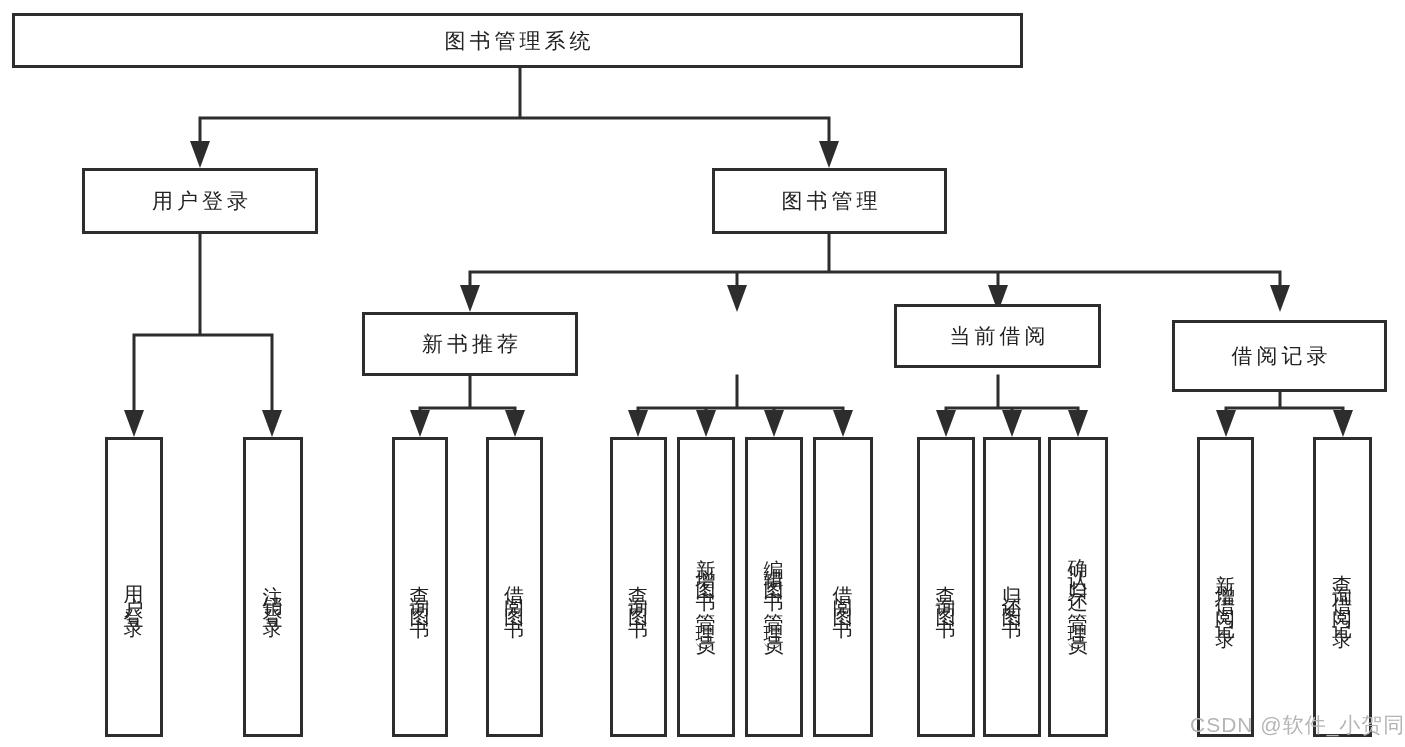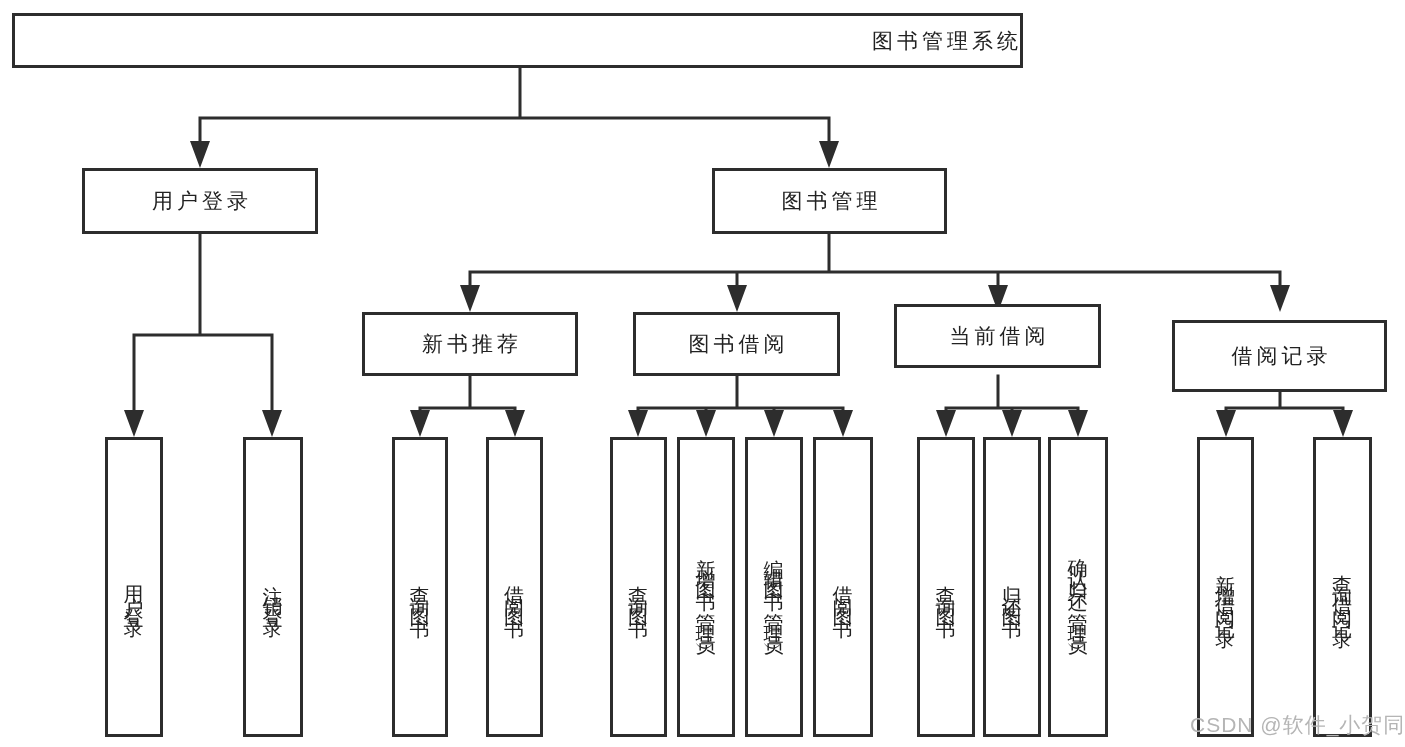--- a/index.html
+++ b/index.html
@@ -55,36 +55,33 @@
     <path class="wire" d="M737 376 V408 M638 408 H843 M638 408 V415 M706 408 V415 M774 408 V415 M843 408 V415"></path>
     <path class="arrows" d="M628 410 L648 410 L638 437 Z M696 410 L716 410 L706 437 Z M764 410 L784 410 L774 437 Z M833 410 L853 410 L843 437 Z"></path>
 
     <path class="wire" d="M998 376 V408 M946 408 H1078 M946 408 V415 M1012 408 V415 M1078 408 V415"></path>
     <path class="arrows" d="M936 410 L956 410 L946 437 Z M1002 410 L1022 410 L1012 437 Z M1068 410 L1088 410 L1078 437 Z"></path>
 
     <path class="wire" d="M1280 376 V408 M1226 408 H1343 M1226 408 V415 M1343 408 V415"></path>
     <path class="arrows" d="M1216 410 L1236 410 L1226 437 Z M1333 410 L1353 410 L1343 437 Z"></path>
   </svg>
 
-  <div class="box h-box" style="left:12px;top:13px;width:1011px;height:55px;justify-content:flex-end;">
+  <div class="box h-box" style="left:12px;top:13px;width:1011px;height:55px;">
     <span>图书管理系统</span>
   </div>
 
   <div class="box h-box" style="left:82px;top:168px;width:236px;height:66px;">
     <span>用户登录</span>
   </div>
   <div class="box h-box" style="left:362px;top:312px;width:216px;height:64px;">
     <span>新书推荐</span>
   </div>
 
   <div class="box h-box" style="left:712px;top:168px;width:235px;height:66px;">
     <span>图书管理</span>
-  </div>
-  <div class="box h-box" style="left:633px;top:312px;width:207px;height:64px;">
-    <span>图书借阅</span>
   </div>
   <div class="box h-box" style="left:894px;top:304px;width:207px;height:64px;">
     <span>当前借阅</span>
   </div>
   <div class="box h-box" style="left:1172px;top:320px;width:215px;height:72px;">
     <span>借阅记录</span>
   </div>
 
   <div class="box v-box" style="left:105px;top:437px;width:58px;height:300px;">
     <span>用户登录</span>

